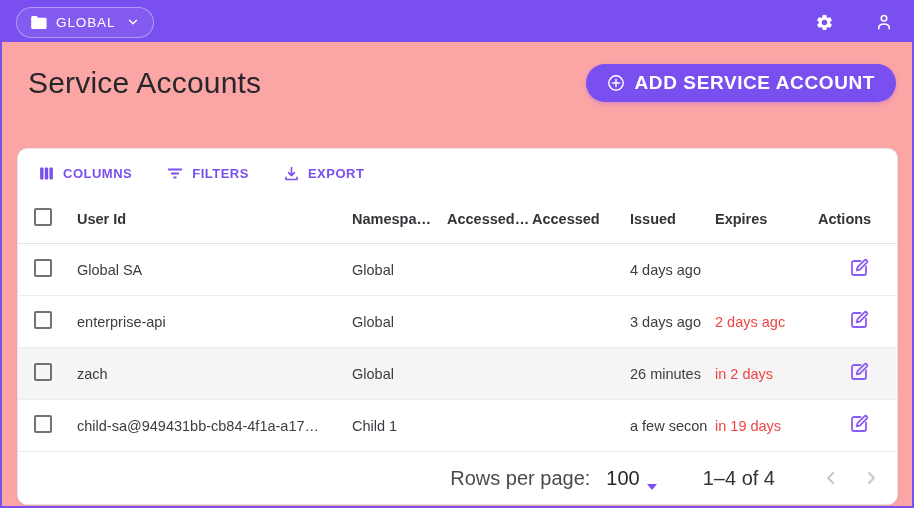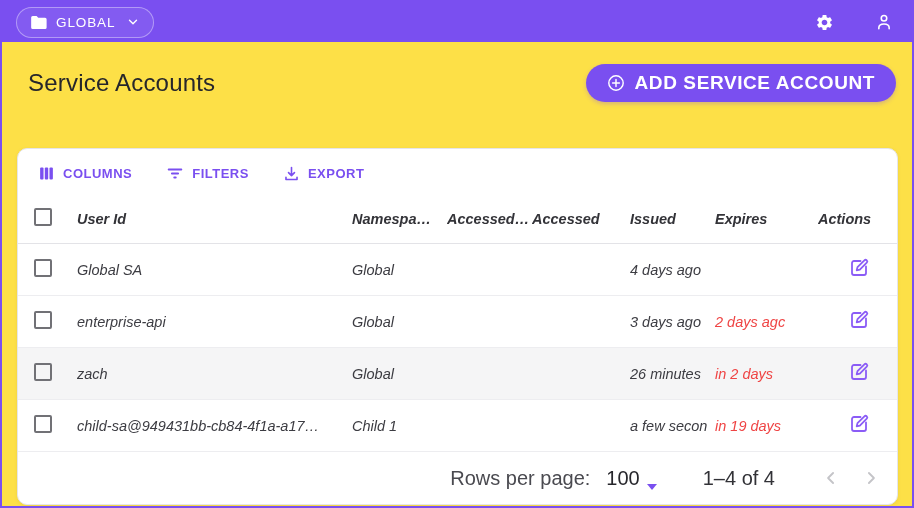--- a/index.html
+++ b/index.html
@@ -5,21 +5,21 @@
   * { box-sizing: border-box; margin: 0; padding: 0; }
   html, body { width: 914px; height: 508px; }
   body {
     font-family: "Liberation Sans", sans-serif;
     background: #ffffff;
     overflow: hidden;
   }
   .viewport {
     width: 914px; height: 508px;
     border: 2px solid #7a4ff0;
-    background: #fde047;
+    background: #fca5a5;
     overflow: hidden;
   }
   
   .topbar {
     height: 40px;
     background: #7a4ff0;
     display: flex; align-items: center;
     padding: 0 18px 0 14px;
   }
   .org-btn {
@@ -32,21 +32,21 @@
     cursor: pointer;
   }
   .topbar-right { margin-left: auto; display: flex; align-items: center; gap: 40px; }
   .icon-btn { display: inline-flex; align-items: center; justify-content: center; cursor: pointer; background: none; border: none; }
   
   .page-header {
     display: flex; align-items: center; justify-content: space-between;
     padding: 22px 16px 0 26px;
   }
   .page-title {
-    font-size: 24px; font-weight: 500; color: #26262b; letter-spacing: .2px;
+    font-size: 30px; font-weight: 500; color: #26262b; letter-spacing: .2px;
   }
   .add-btn {
     display: inline-flex; align-items: center; gap: 10px;
     height: 38px; padding: 0 21px;
     border: none; border-radius: 19px;
     background: #7a4ff0; color: #fff;
     font-family: "Liberation Sans", sans-serif;
     font-size: 19px; font-weight: 600; letter-spacing: .6px;
     cursor: pointer;
     box-shadow: 0 2px 4px rgba(122,79,240,.3);
@@ -70,21 +70,21 @@
     color: #7a4ff0; font-family: "Liberation Sans", sans-serif;
     font-size: 13px; font-weight: 600; letter-spacing: .5px;
   }
   
   .trow {
     display: grid;
     grid-template-columns: 43px 275px 95px 85px 98px 85px 103px 1fr;
     align-items: center;
     padding: 0 16px;
     height: 52px;
-    font-size: 14.5px; color: #3c3c42; font-style: italic;
+    font-size: 14.5px; color: #3c3c42;
   }
   .trow.thead {
     height: 50px;
     font-weight: 700; color: #333338;
     border-bottom: 1px solid #e3e3e7;
   }
   .trow.tdata { border-bottom: 1px solid #ededf0; }
   .trow.tdata:last-of-type { border-bottom: 1px solid #e3e3e7; }
   .trow.highlight { background: #f5f5f6; }
   .cell { overflow: hidden; white-space: nowrap; padding-right: 8px; }

